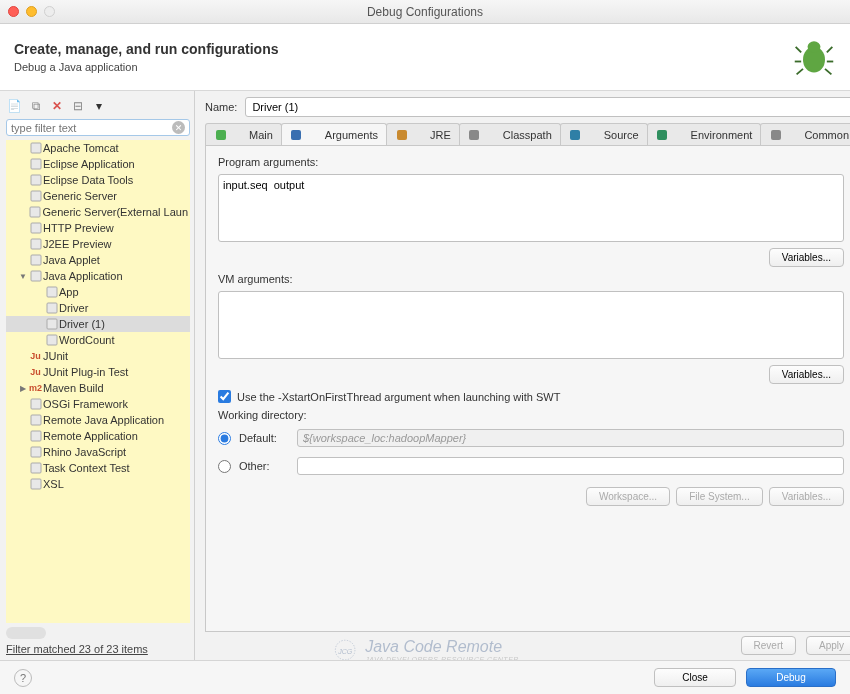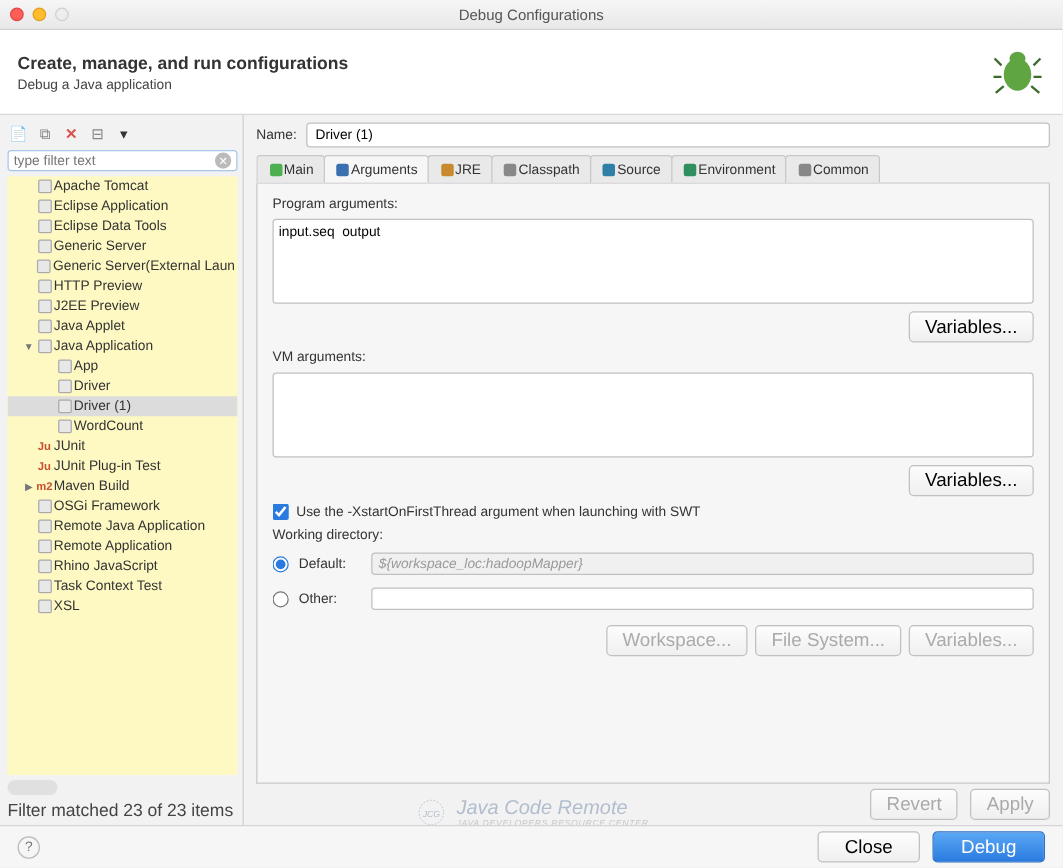--- a/index.html
+++ b/index.html
@@ -22,34 +22,34 @@
     .filter-box { display: flex; align-items: center; border: 1px solid #a5c8e8; background: #fff; border-radius: 3px; padding: 1px 4px; margin-bottom: 4px; }
     .filter-box input { flex: 1; border: none; outline: none; font-size: 11px; color: #888; background: transparent; }
     .clear-circle { width: 13px; height: 13px; border-radius: 50%; background: #bbb; color: #fff; font-size: 9px; display: flex; align-items: center; justify-content: center; cursor: pointer; }
     .tree { flex: 1; overflow: auto; background: #fef9c3; font-size: 11px; }
     .tree-item { display: flex; align-items: center; padding: 1px 2px; white-space: nowrap; cursor: pointer; }
     .tree-item.sel { background: #dcdcdc; }
     .tw { width: 10px; text-align: center; color: #777; font-size: 8px; }
     .ticon { width: 15px; height: 14px; display: flex; align-items: center; justify-content: center; font-size: 10px; }
     .ind1 { padding-left: 12px; } .ind2 { padding-left: 28px; }
     .scroll-stub { height: 12px; background: #e0e0e0; border-radius: 6px; width: 40px; margin: 4px 0 2px 0; }
-    .filter-status { font-size: 14px; color: #444; padding: 2px 0; }
+    .filter-status { font-size: 11px; color: #444; padding: 2px 0; text-decoration: underline; }
     .right-panel { flex: 1; padding: 6px 10px 6px 10px; display: flex; flex-direction: column; }
     .name-row { display: flex; align-items: center; gap: 8px; margin-bottom: 6px; }
     .name-row label { font-size: 11px; }
     .name-row input { flex: 1; border: 1px solid #c0c0c0; border-radius: 3px; padding: 3px 6px; font-size: 11px; background: #fff; }
     .tabs { display: flex; border-bottom: 1px solid #c8c8c8; }
-    .tab { display: flex; align-items: center; gap: 0; padding: 4px 8px; border: 1px solid #c8c8c8; border-bottom: none; background: #e9e9e9; margin-right: -1px; border-radius: 3px 3px 0 0; font-size: 11px; cursor: pointer; }
+    .tab { display: flex; align-items: center; gap: 22px; padding: 4px 8px; border: 1px solid #c8c8c8; border-bottom: none; background: #e9e9e9; margin-right: -1px; border-radius: 3px 3px 0 0; font-size: 11px; cursor: pointer; }
     .tab.active { background: #f6f6f6; }
     .tab-icon { width: 13px; height: 13px; display: flex; align-items: center; justify-content: center; }
     .tab-body { flex: 1; background: #f6f6f6; border: 1px solid #c8c8c8; border-top: none; padding: 10px 12px; display: flex; flex-direction: column; gap: 6px; overflow: auto; }
     .section-label { font-size: 11px; color: #333; }
     .arg-text { width: 100%; height: 68px; border: 1px solid #c0c0c0; border-radius: 3px; background: #fff; font-size: 11px; padding: 4px; resize: none; font-family: inherit; }
     .btn-row-right { display: flex; justify-content: flex-end; }
-    .btn { background: linear-gradient(#fdfdfd, #efefef); border: 1px solid #c0c0c0; border-radius: 4px; padding: 3px 12px; font-size: 15px; cursor: pointer; }
+    .btn { background: linear-gradient(#fdfdfd, #efefef); border: 1px solid #c0c0c0; border-radius: 4px; padding: 3px 12px; font-size: 10px; cursor: pointer; }
     .btn.disabled { color: #aaa; }
     .btn.primary { background: linear-gradient(#5aa8f5, #2a7be0); color: #fff; border-color: #2a6fc8; }
     .check-row { display: flex; align-items: center; gap: 6px; font-size: 11px; }
     .check-row input[type=checkbox] { accent-color: #2a7be0; width: 13px; height: 13px; }
     .radio-row { display: flex; align-items: center; gap: 8px; font-size: 11px; margin: 2px 0; }
     .radio-row input[type=radio] { accent-color: #2a7be0; }
     .inline-input { flex: 1; border: 1px solid #c0c0c0; border-radius: 3px; padding: 2px 5px; font-size: 11px; }
     .inline-input.ro { background: #f0f0f0; color: #999; font-style: italic; }
     .wd-btns { display: flex; justify-content: flex-end; gap: 6px; margin-top: 4px; }
     .footer-btns { display: flex; justify-content: flex-end; gap: 10px; padding: 4px 0 0 0; }

